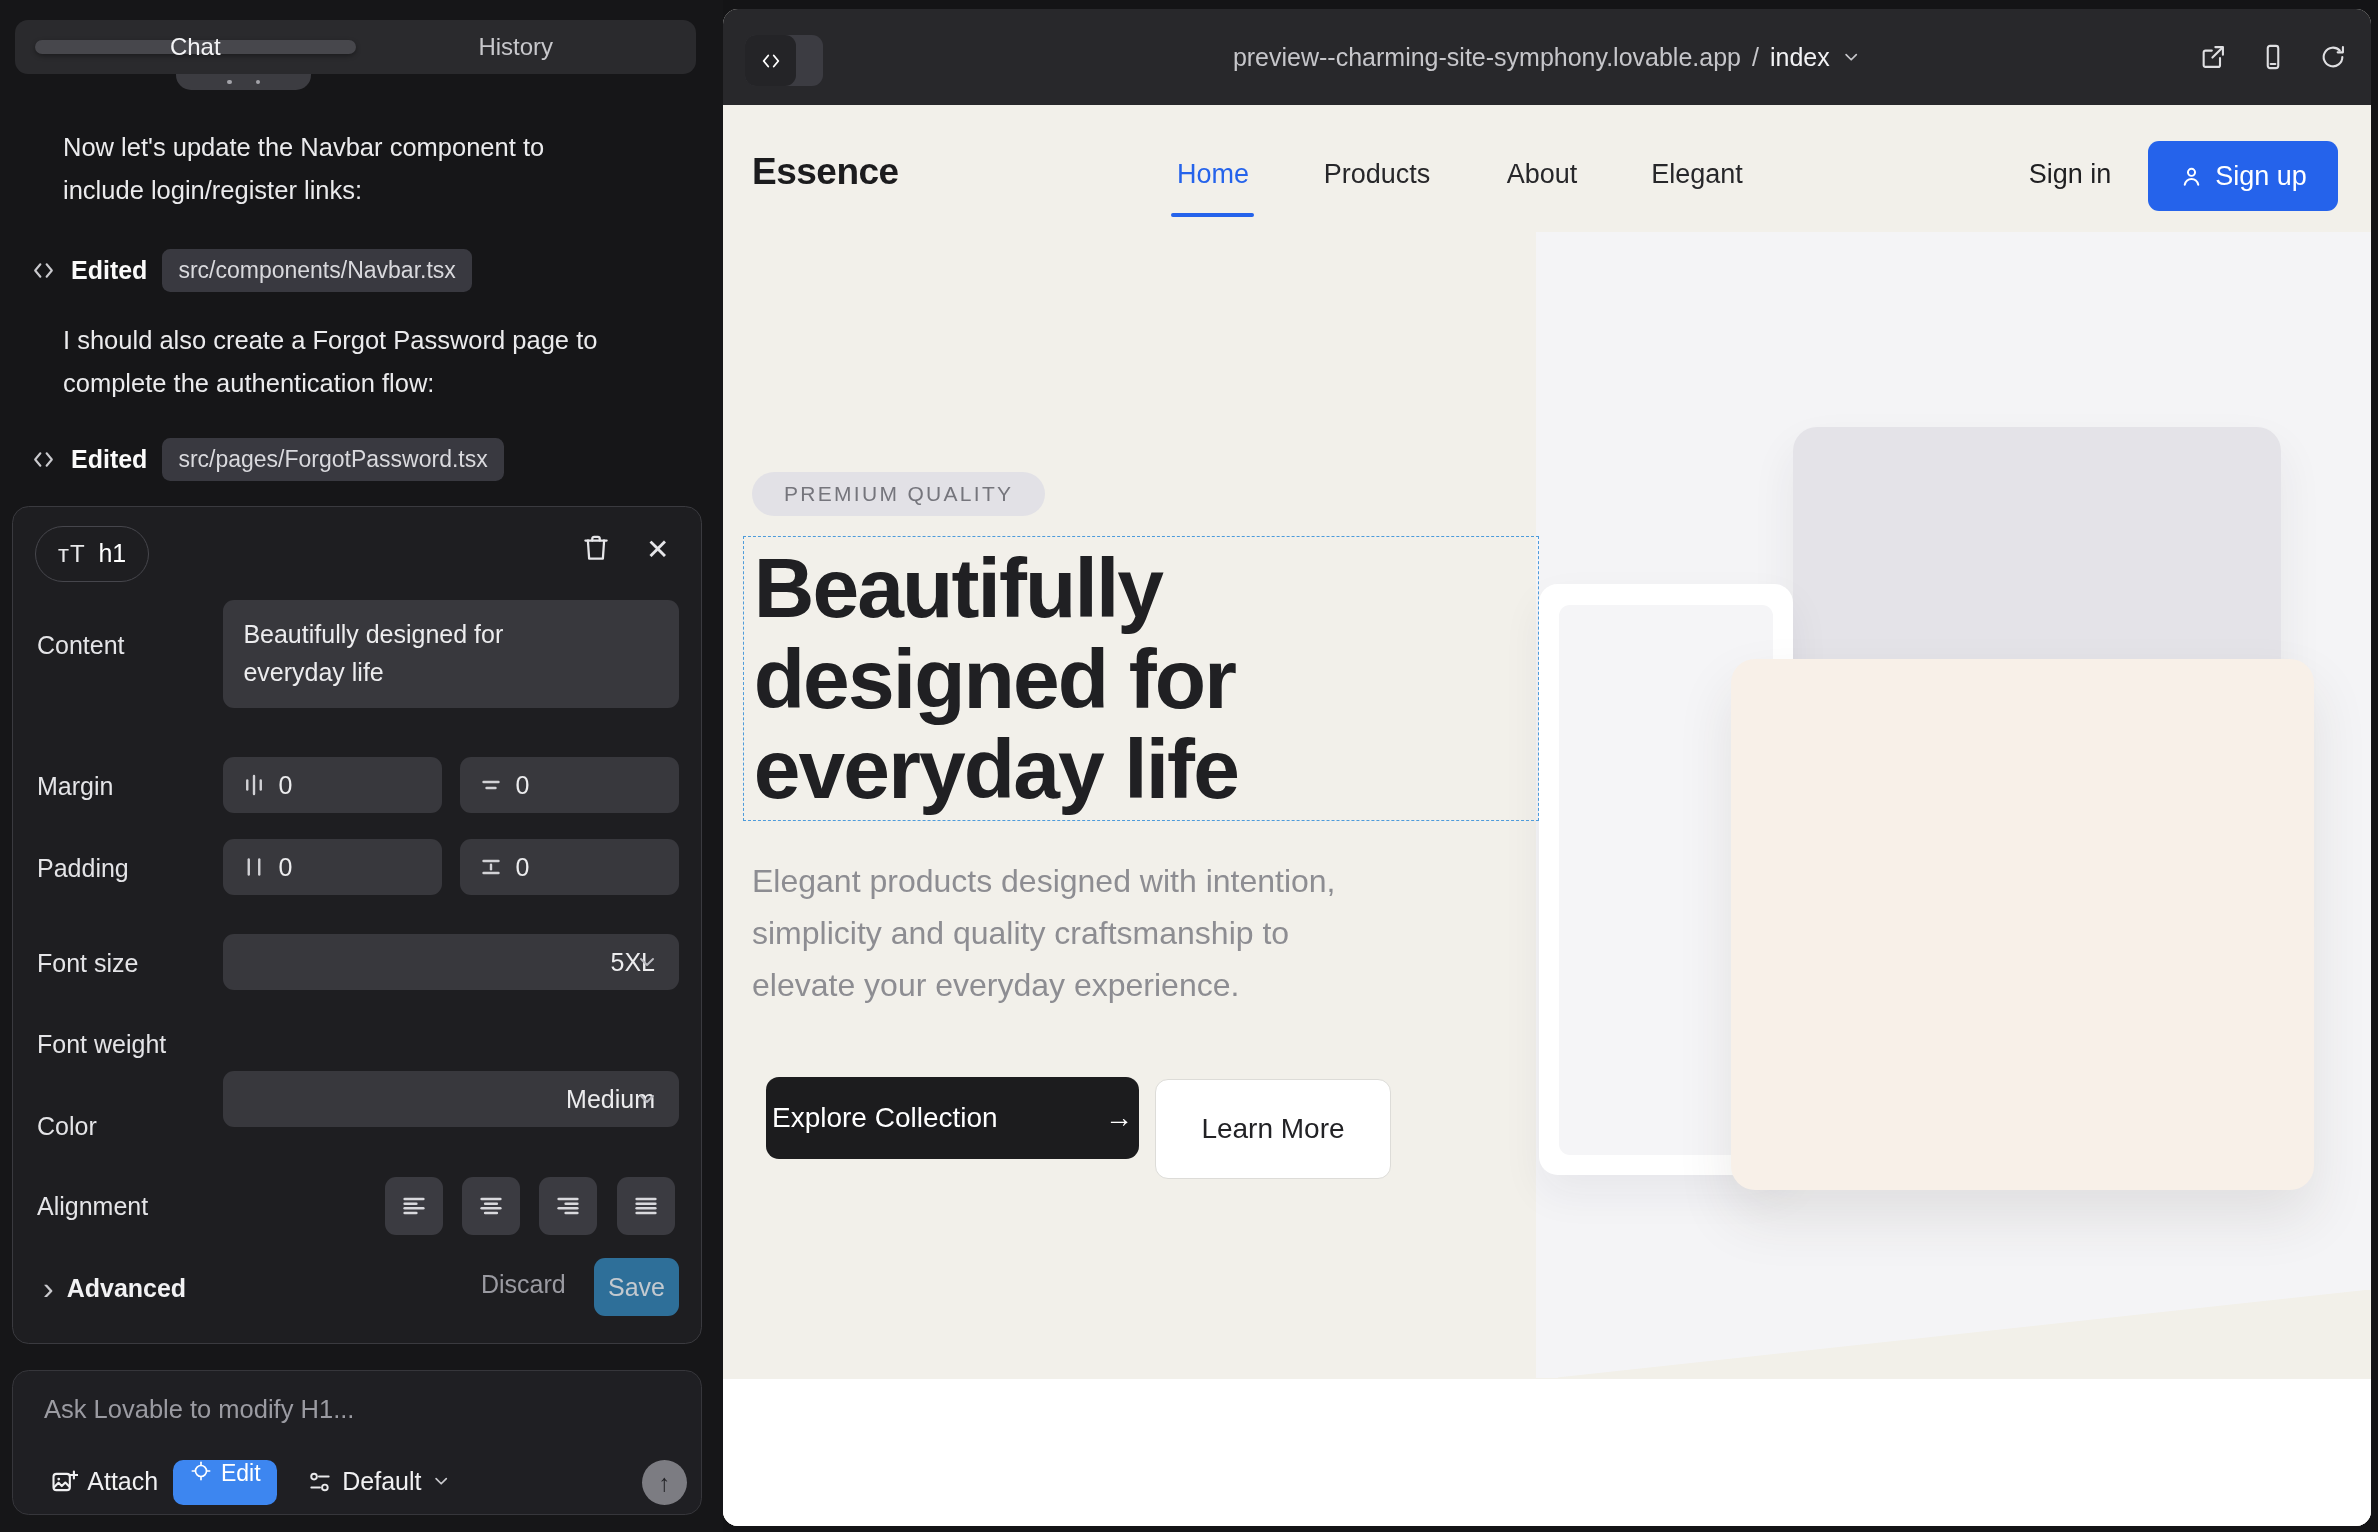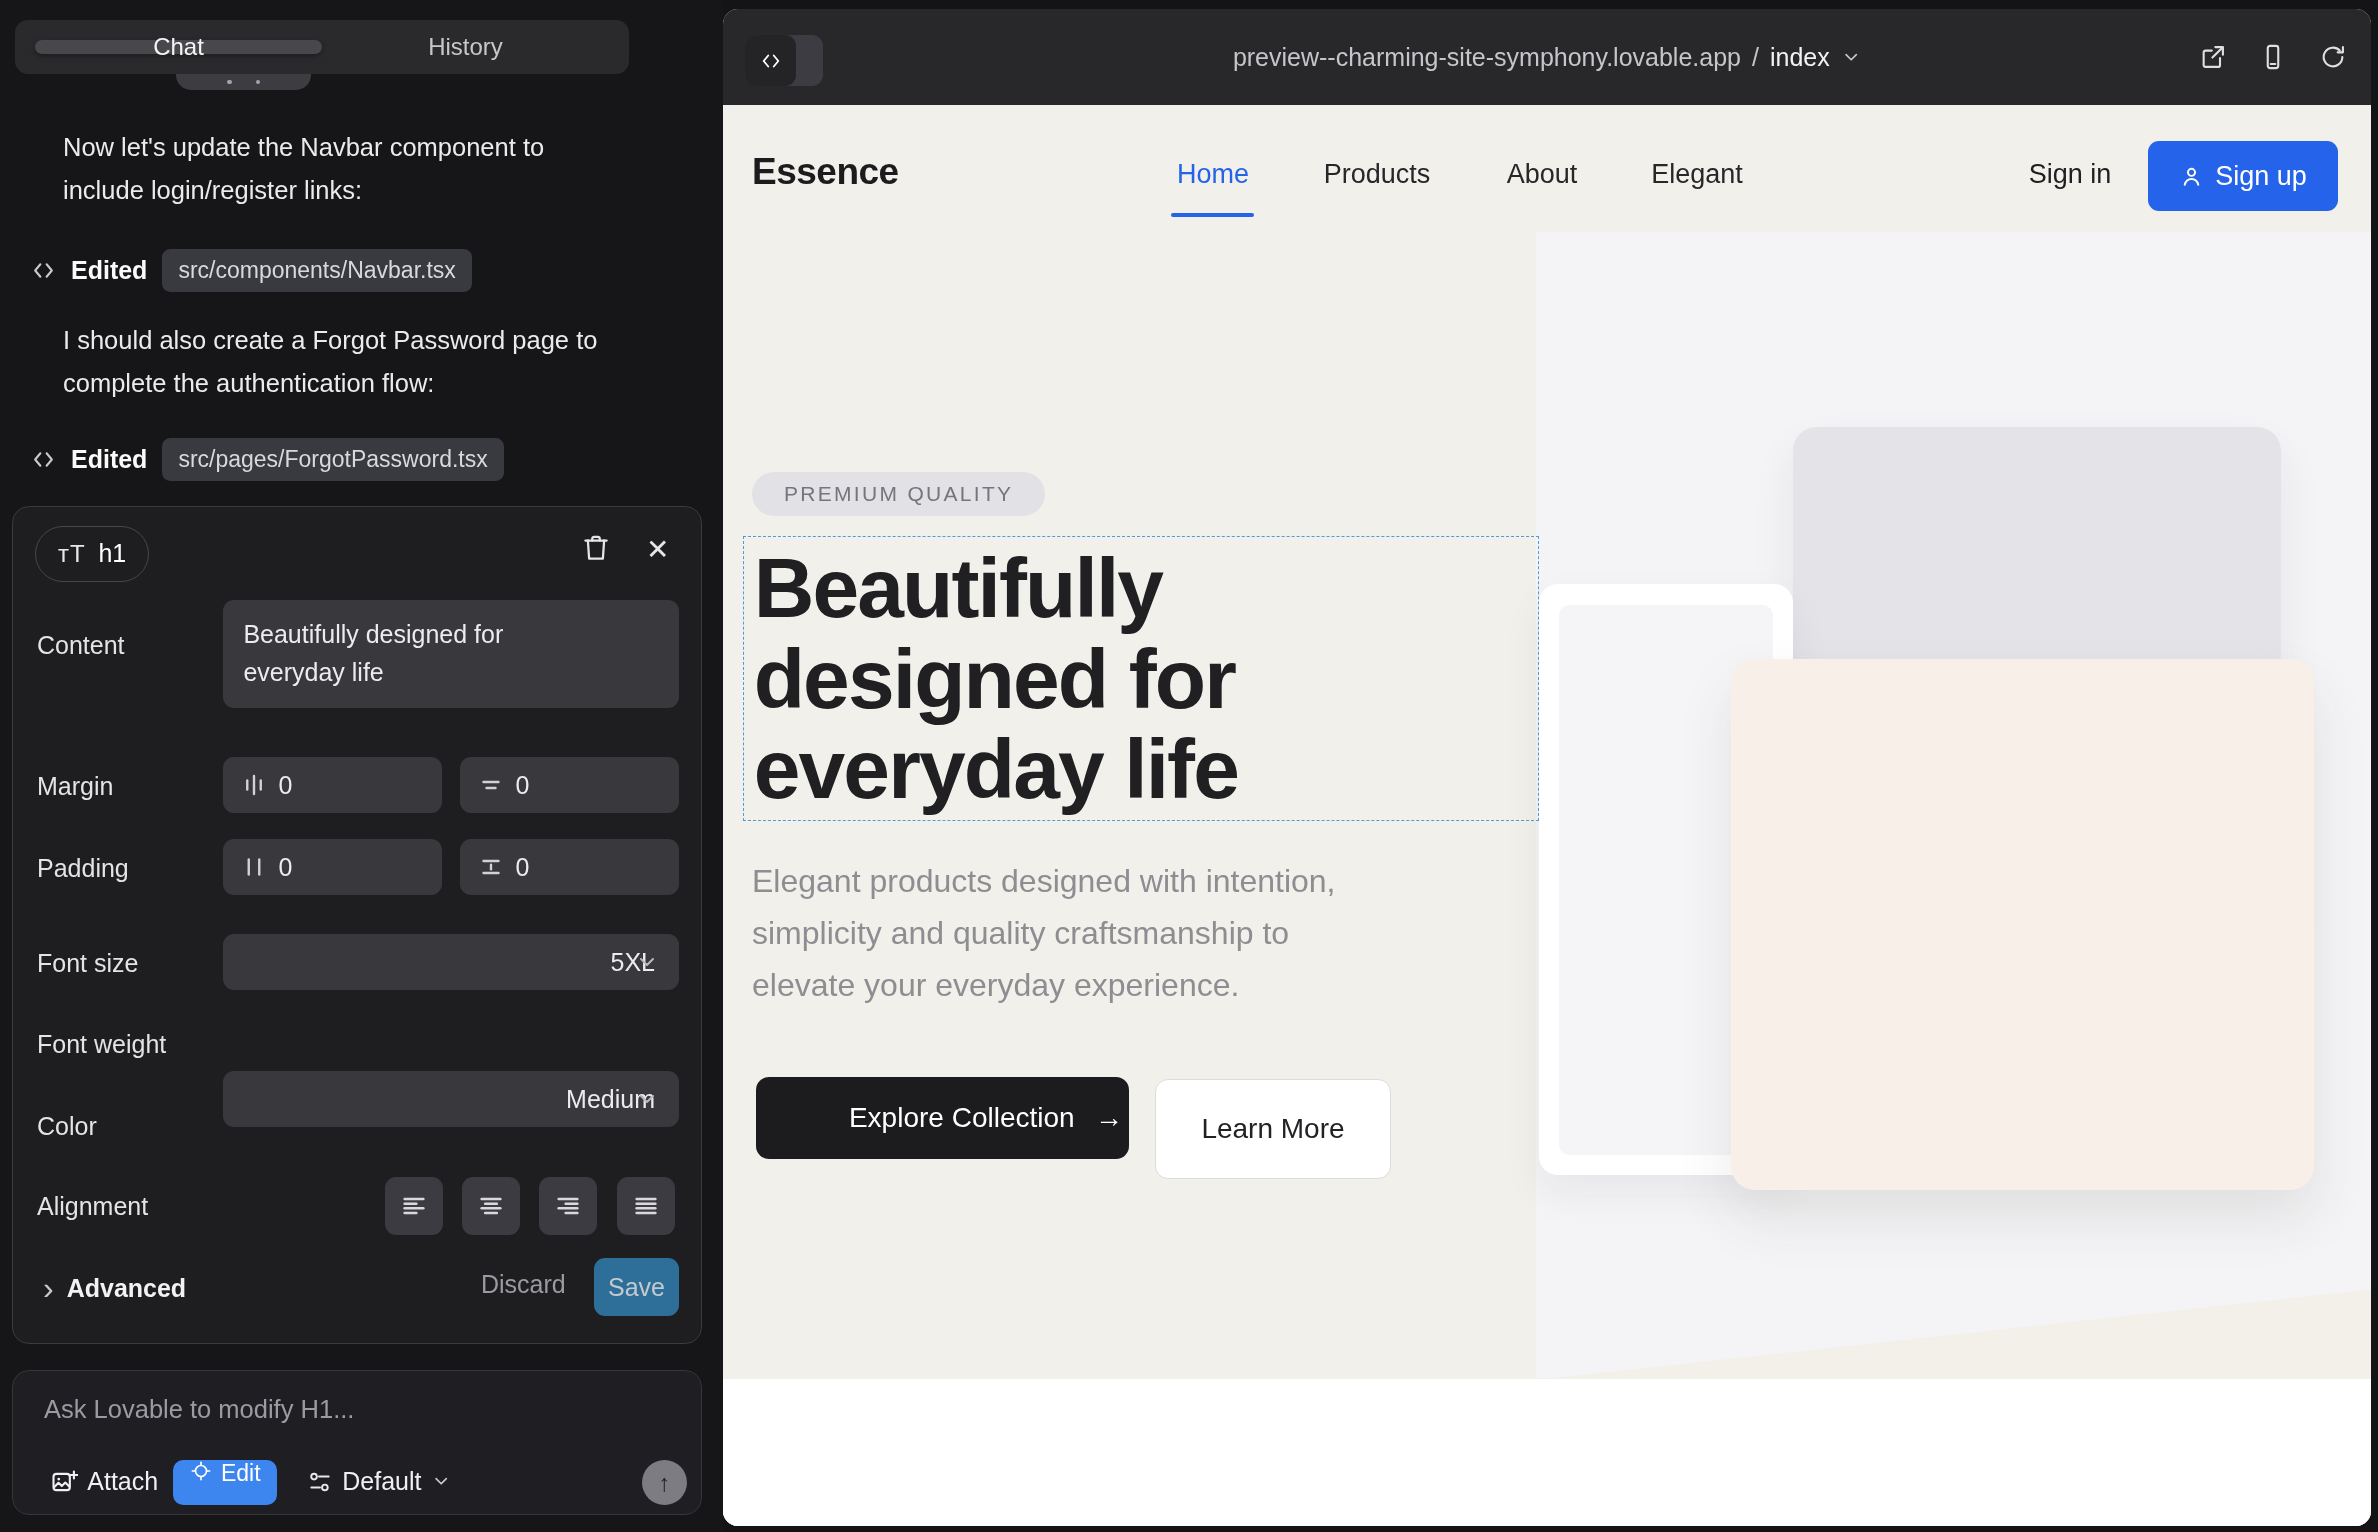--- a/index.html
+++ b/index.html
@@ -3,21 +3,21 @@
 <meta charset="utf-8">
 <style>
   html,body{margin:0;padding:0;background:#0e0e10;}
   *{box-sizing:border-box;}
   .stage{position:relative;width:2378px;height:1532px;background:#141416;
          font-family:"Liberation Sans",sans-serif;overflow:hidden;}
   .abs{position:absolute;}
 
   
   .chat-panel{left:0;top:0;width:723px;height:1532px;background:#161618;}
-  .tabbar{left:15px;top:20.4px;width:614px;height:54px;background:#2a2a2d;border-radius:13px;
+  .tabbar{left:15px;top:20.4px;width:681px;height:54px;background:#2a2a2d;border-radius:13px;
           display:flex;padding:20px;}
   .tab{flex:1;display:flex;align-items:center;justify-content:center;border-radius:9.3px;
        font-size:24px;color:#c7c7cb;background:transparent;border:none;cursor:pointer;
        font-family:inherit;}
   .tab.active{background:#47474c;color:#f4f4f6;box-shadow:0 1.9px 5.6px rgba(0,0,0,.35);}
   .chip-clipped{left:176px;top:74px;width:135px;height:16px;background:#3c3c41;
                 border-radius:0 0 15px 15px;display:flex;align-items:center;justify-content:center;gap:24px;}
   .chip-clipped i{width:4.6px;height:4.6px;border-radius:50%;background:#a3a3a9;}
   .msg{left:24px;width:649px;color:#ebebed;font-size:25.5px;line-height:1.7;margin-left:39px;}
   .msg span{display:block;white-space:nowrap;}
@@ -88,22 +88,22 @@
   .signup{left:1425px;top:36px;width:190px;height:70px;background:#2563eb;border:none;border-radius:11px;
           display:flex;align-items:center;justify-content:center;gap:11px;color:#fff;font-size:27px;cursor:pointer;font-family:inherit;}
   .badge{left:29px;top:367px;height:44px;padding:0 32px;background:#e2e1e6;border-radius:927px;
          display:flex;align-items:center;font-size:21px;letter-spacing:2.3px;color:#75757c;font-weight:500;}
   .hero-box{left:20.4px;top:431px;width:796px;height:285px;border:1.9px dashed #4d9bdb;}
   .hero-box h1{margin:0;padding:5.6px 0 0 9.3px;font-size:84px;line-height:1.08;font-weight:600;
                color:#202023;letter-spacing:-1.9px;}
   .hero-box h1 span{display:block;white-space:nowrap;}
   .hero-p{left:29px;top:751px;font-size:32px;line-height:1.62;color:#8d8d92;}
   .hero-p span{display:block;white-space:nowrap;}
-  .cta-dark{left:33px;top:972px;width:373px;height:82px;background:#1c1c1e;border:none;border-radius:13px;
-            color:#fff;font-size:28px;display:flex;align-items:center;justify-content:flex-end;gap:20.4px;cursor:pointer;font-family:inherit;}
+  .cta-dark{left:43px;top:972px;width:373px;height:82px;background:#1c1c1e;border:none;border-radius:13px;
+            color:#fff;font-size:28px;display:flex;align-items:center;justify-content:space-between;gap:20.4px;cursor:pointer;font-family:inherit;}
   .cta-light{left:432px;top:974px;width:236px;height:100px;background:#ffffff;border:1.9px solid #dddcd8;border-radius:13px;
              color:#222225;font-size:28px;display:flex;align-items:center;justify-content:center;cursor:pointer;font-family:inherit;}
   svg{display:block;}
 </style>
 </head>
 <body>
 
 <div class="stage">
 
   <aside class="abs chat-panel">

